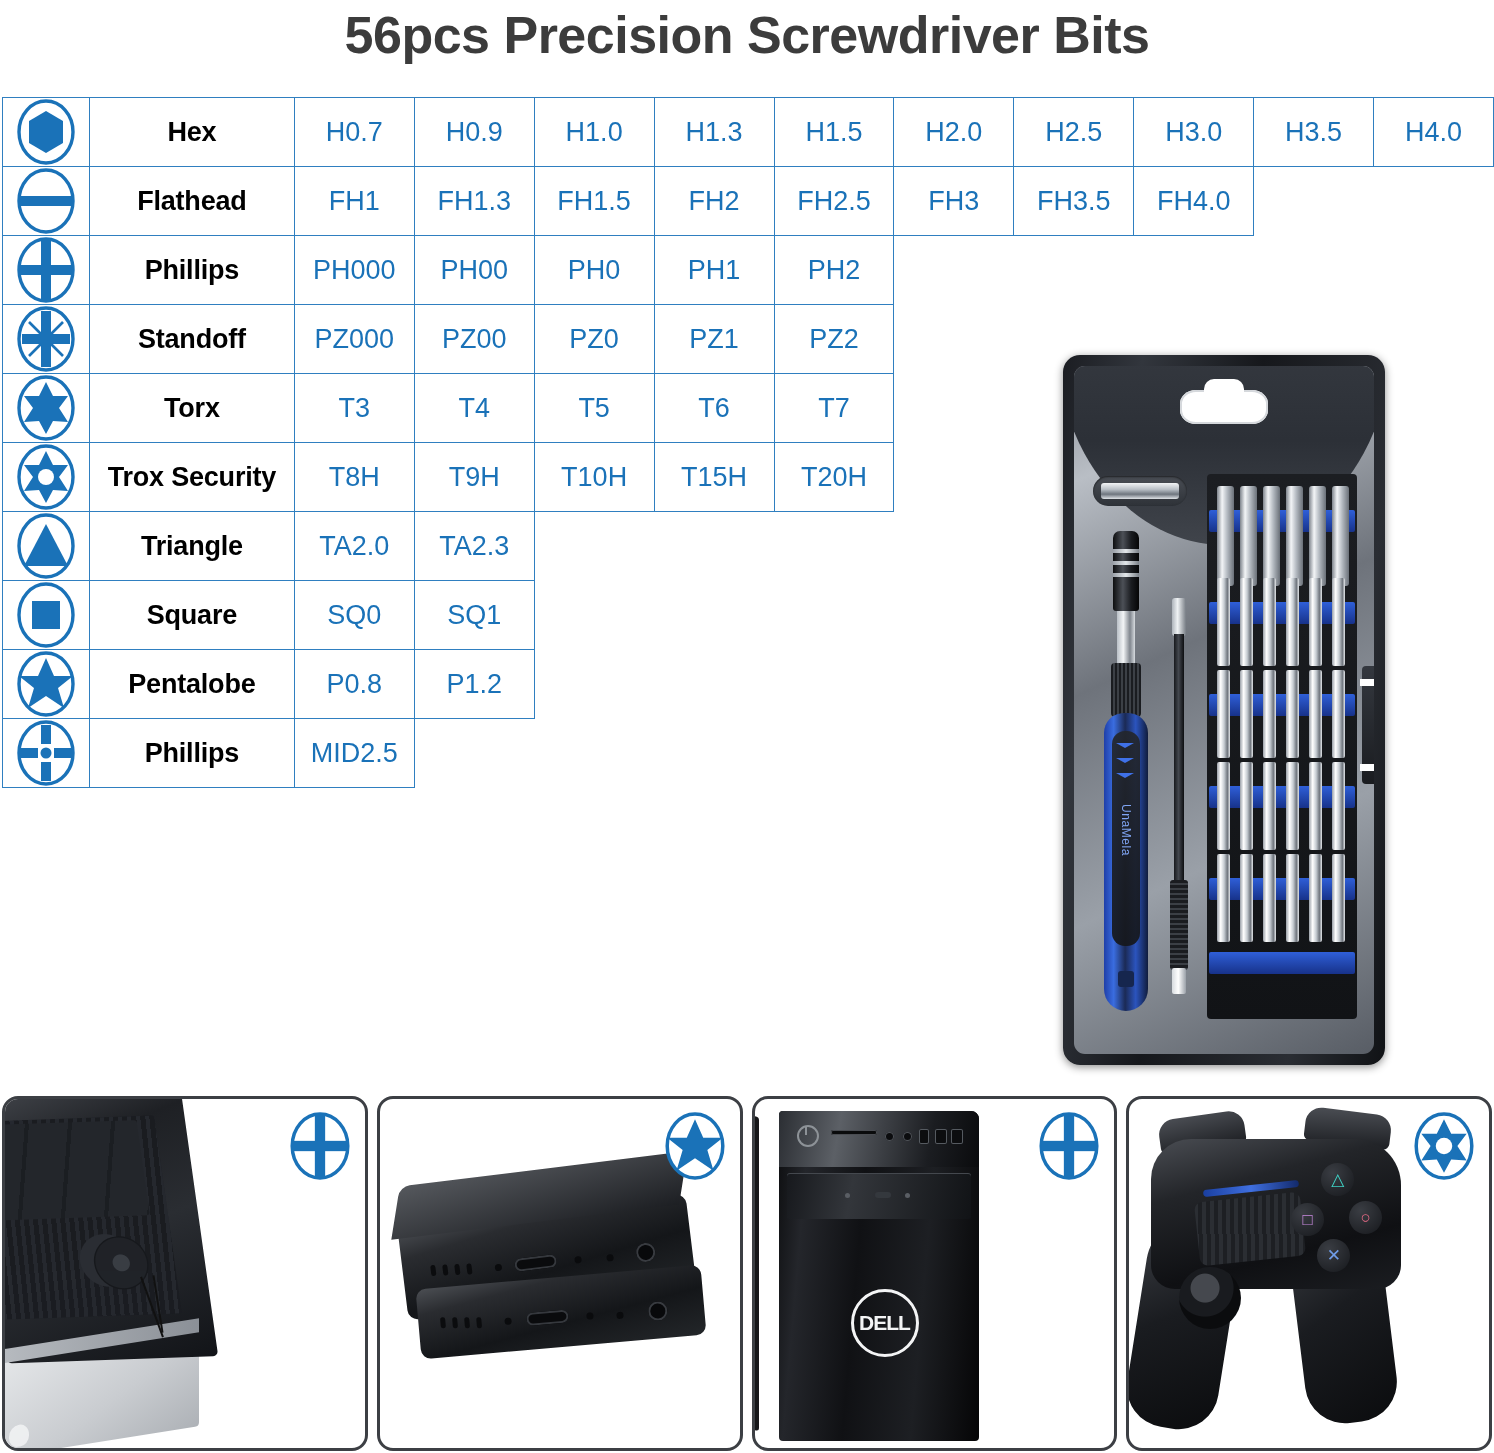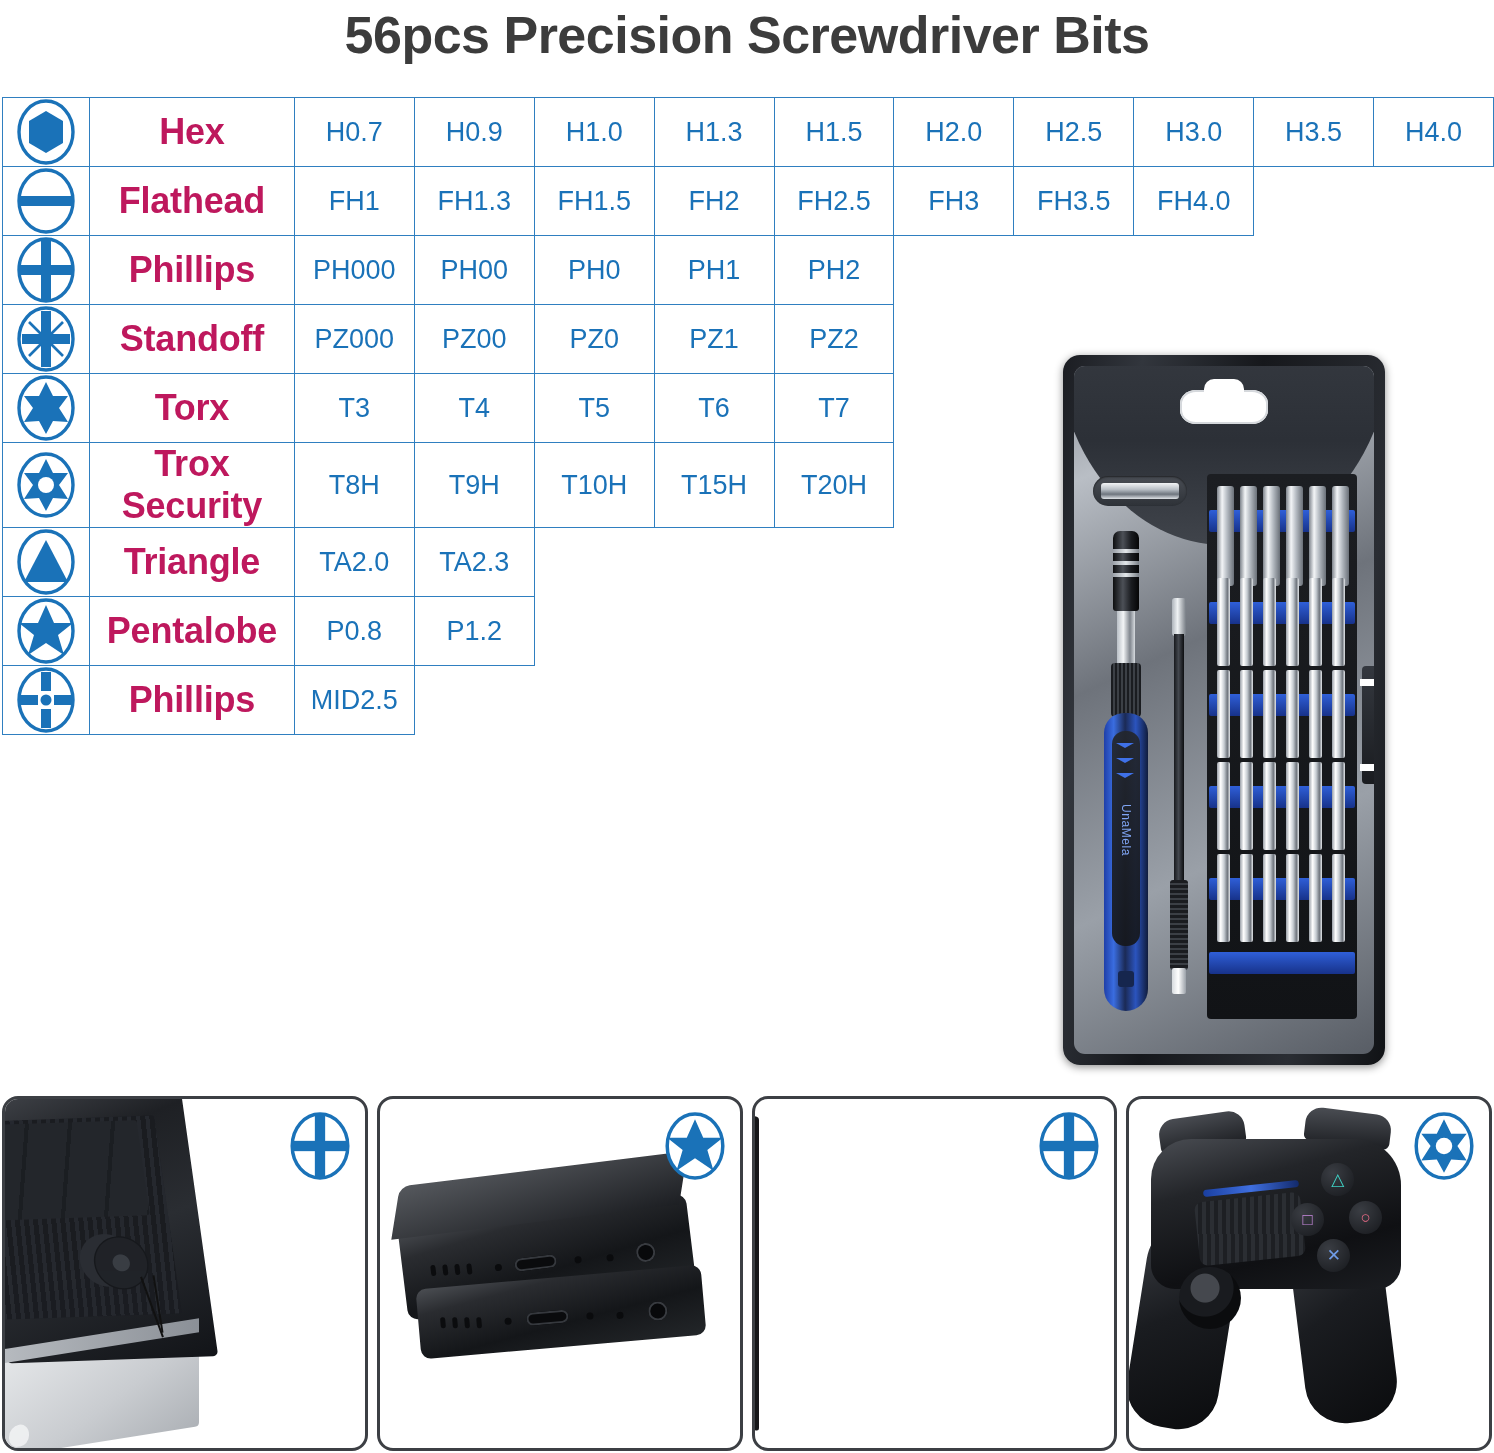--- a/index.html
+++ b/index.html
@@ -41,22 +41,22 @@
     font-size:27px;
     box-sizing:border-box;
   }
   .bits-table td.icon-cell{
     width:87px;
     border-left:1px solid #2f7fc0;
   }
   .bits-table td.label-cell{
     width:205px;
     font-weight:bold;
-    font-size:36px;
-    color:#be185d;
+    font-size:27px;
+    color:#000000;
     letter-spacing:-0.2px;
   }
   .bits-table td.val-cell{ width:120px; }
   .bits-table td.empty-cell{
     border:none;
     width:120px;
   }
 
   
   .badge{
@@ -554,20 +554,37 @@
         <td class="empty-cell"></td>
       </tr>
       <tr>
         <td class="icon-cell"><span class="badge"><svg viewBox="0 0 60 68" width="60" height="68">
               <ellipse cx="30" cy="34" rx="27" ry="31" fill="#fff" stroke="#1a72b8" stroke-width="3.4"></ellipse>
               <polygon points="30,12 52,54 8,54" fill="#1a72b8"></polygon>
             </svg></span></td>
         <td class="label-cell">Triangle</td>
         <td class="val-cell">TA2.0</td>
         <td class="val-cell">TA2.3</td>
+        <td class="empty-cell"></td>
+        <td class="empty-cell"></td>
+        <td class="empty-cell"></td>
+        <td class="empty-cell"></td>
+        <td class="empty-cell"></td>
+        <td class="empty-cell"></td>
+        <td class="empty-cell"></td>
+        <td class="empty-cell"></td>
+      </tr>
+      <tr>
+        <td class="icon-cell"><span class="badge"><svg viewBox="0 0 60 68" width="60" height="68">
+              <ellipse cx="30" cy="34" rx="27" ry="31" fill="#fff" stroke="#1a72b8" stroke-width="3.4"></ellipse>
+              <rect x="16" y="20" width="28" height="28" fill="#1a72b8"></rect>
+            </svg></span></td>
+        <td class="label-cell">Square</td>
+        <td class="val-cell">SQ0</td>
+        <td class="val-cell">SQ1</td>
         <td class="empty-cell"></td>
         <td class="empty-cell"></td>
         <td class="empty-cell"></td>
         <td class="empty-cell"></td>
         <td class="empty-cell"></td>
         <td class="empty-cell"></td>
         <td class="empty-cell"></td>
         <td class="empty-cell"></td>
       </tr>
       <tr>
@@ -746,20 +763,37 @@
         <svg viewBox="0 0 60 68" width="62" height="70">
           <ellipse cx="30" cy="34" rx="27" ry="31" fill="#fff" stroke="#1a72b8" stroke-width="3.4"></ellipse>
           <polygon points="30,8 38,26 57,26 42,38 48,58 30,46 12,58 18,38 3,26 22,26" fill="#1a72b8"></polygon>
         </svg>
       </div>
   </div>
 
   <div class="panel">
     <div class="photo">
       <div class="tower-side"></div>
+      <div class="tower">
+        <div class="tower-top">
+          <div class="pwr"></div>
+          <div class="sdslot"></div>
+          <div class="jackport" style="left:106px"></div>
+          <div class="jackport" style="left:124px"></div>
+          <div class="usbport" style="left:140px;width:10px"></div>
+          <div class="usbport" style="left:156px"></div>
+          <div class="usbport" style="left:172px"></div>
+        </div>
+        <div class="odd">
+          <div class="odd-dot" style="left:58px"></div>
+          <div class="odd-btn"></div>
+          <div class="odd-dot" style="left:118px"></div>
+        </div>
+        <div class="dell-logo">DELL</div>
+      </div>
     </div>
     <div class="corner-badge">
         <svg viewBox="0 0 60 68" width="62" height="70">
           <ellipse cx="30" cy="34" rx="27" ry="31" fill="#fff" stroke="#1a72b8" stroke-width="3.4"></ellipse>
           <rect x="25" y="3" width="10" height="62" fill="#1a72b8"></rect>
           <rect x="3" y="29" width="54" height="10" fill="#1a72b8"></rect>
         </svg>
       </div>
   </div>
 

